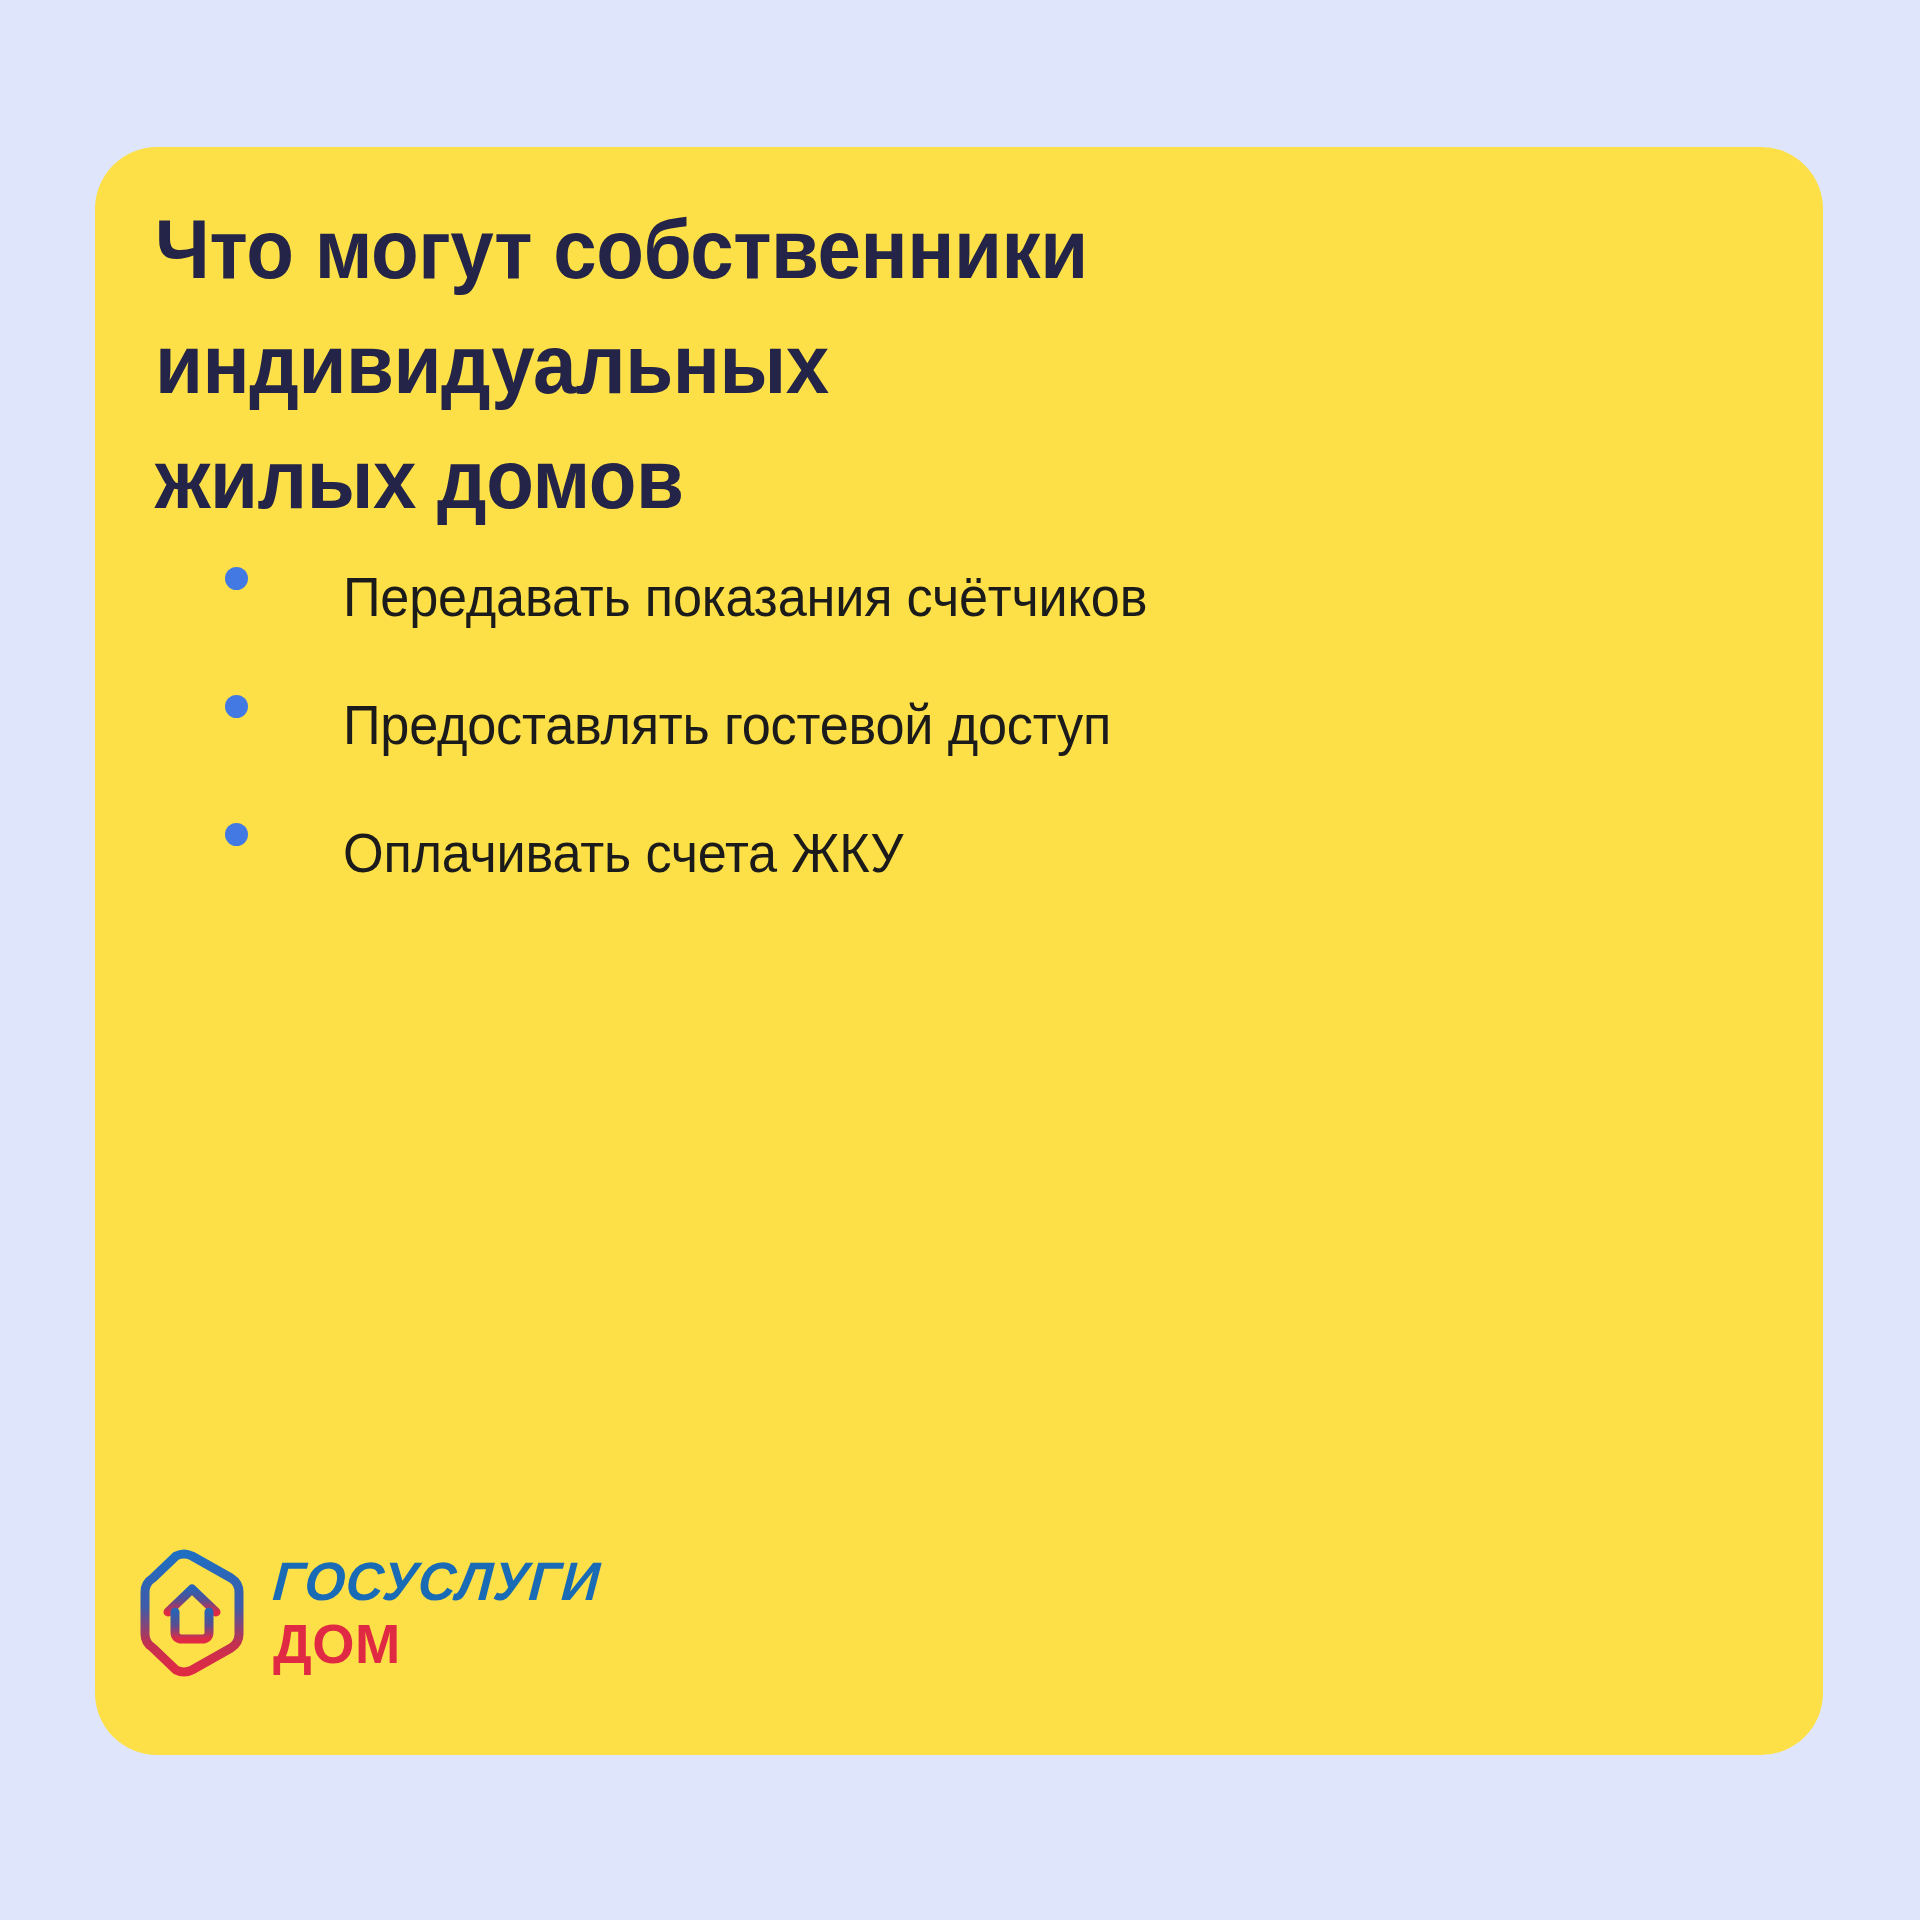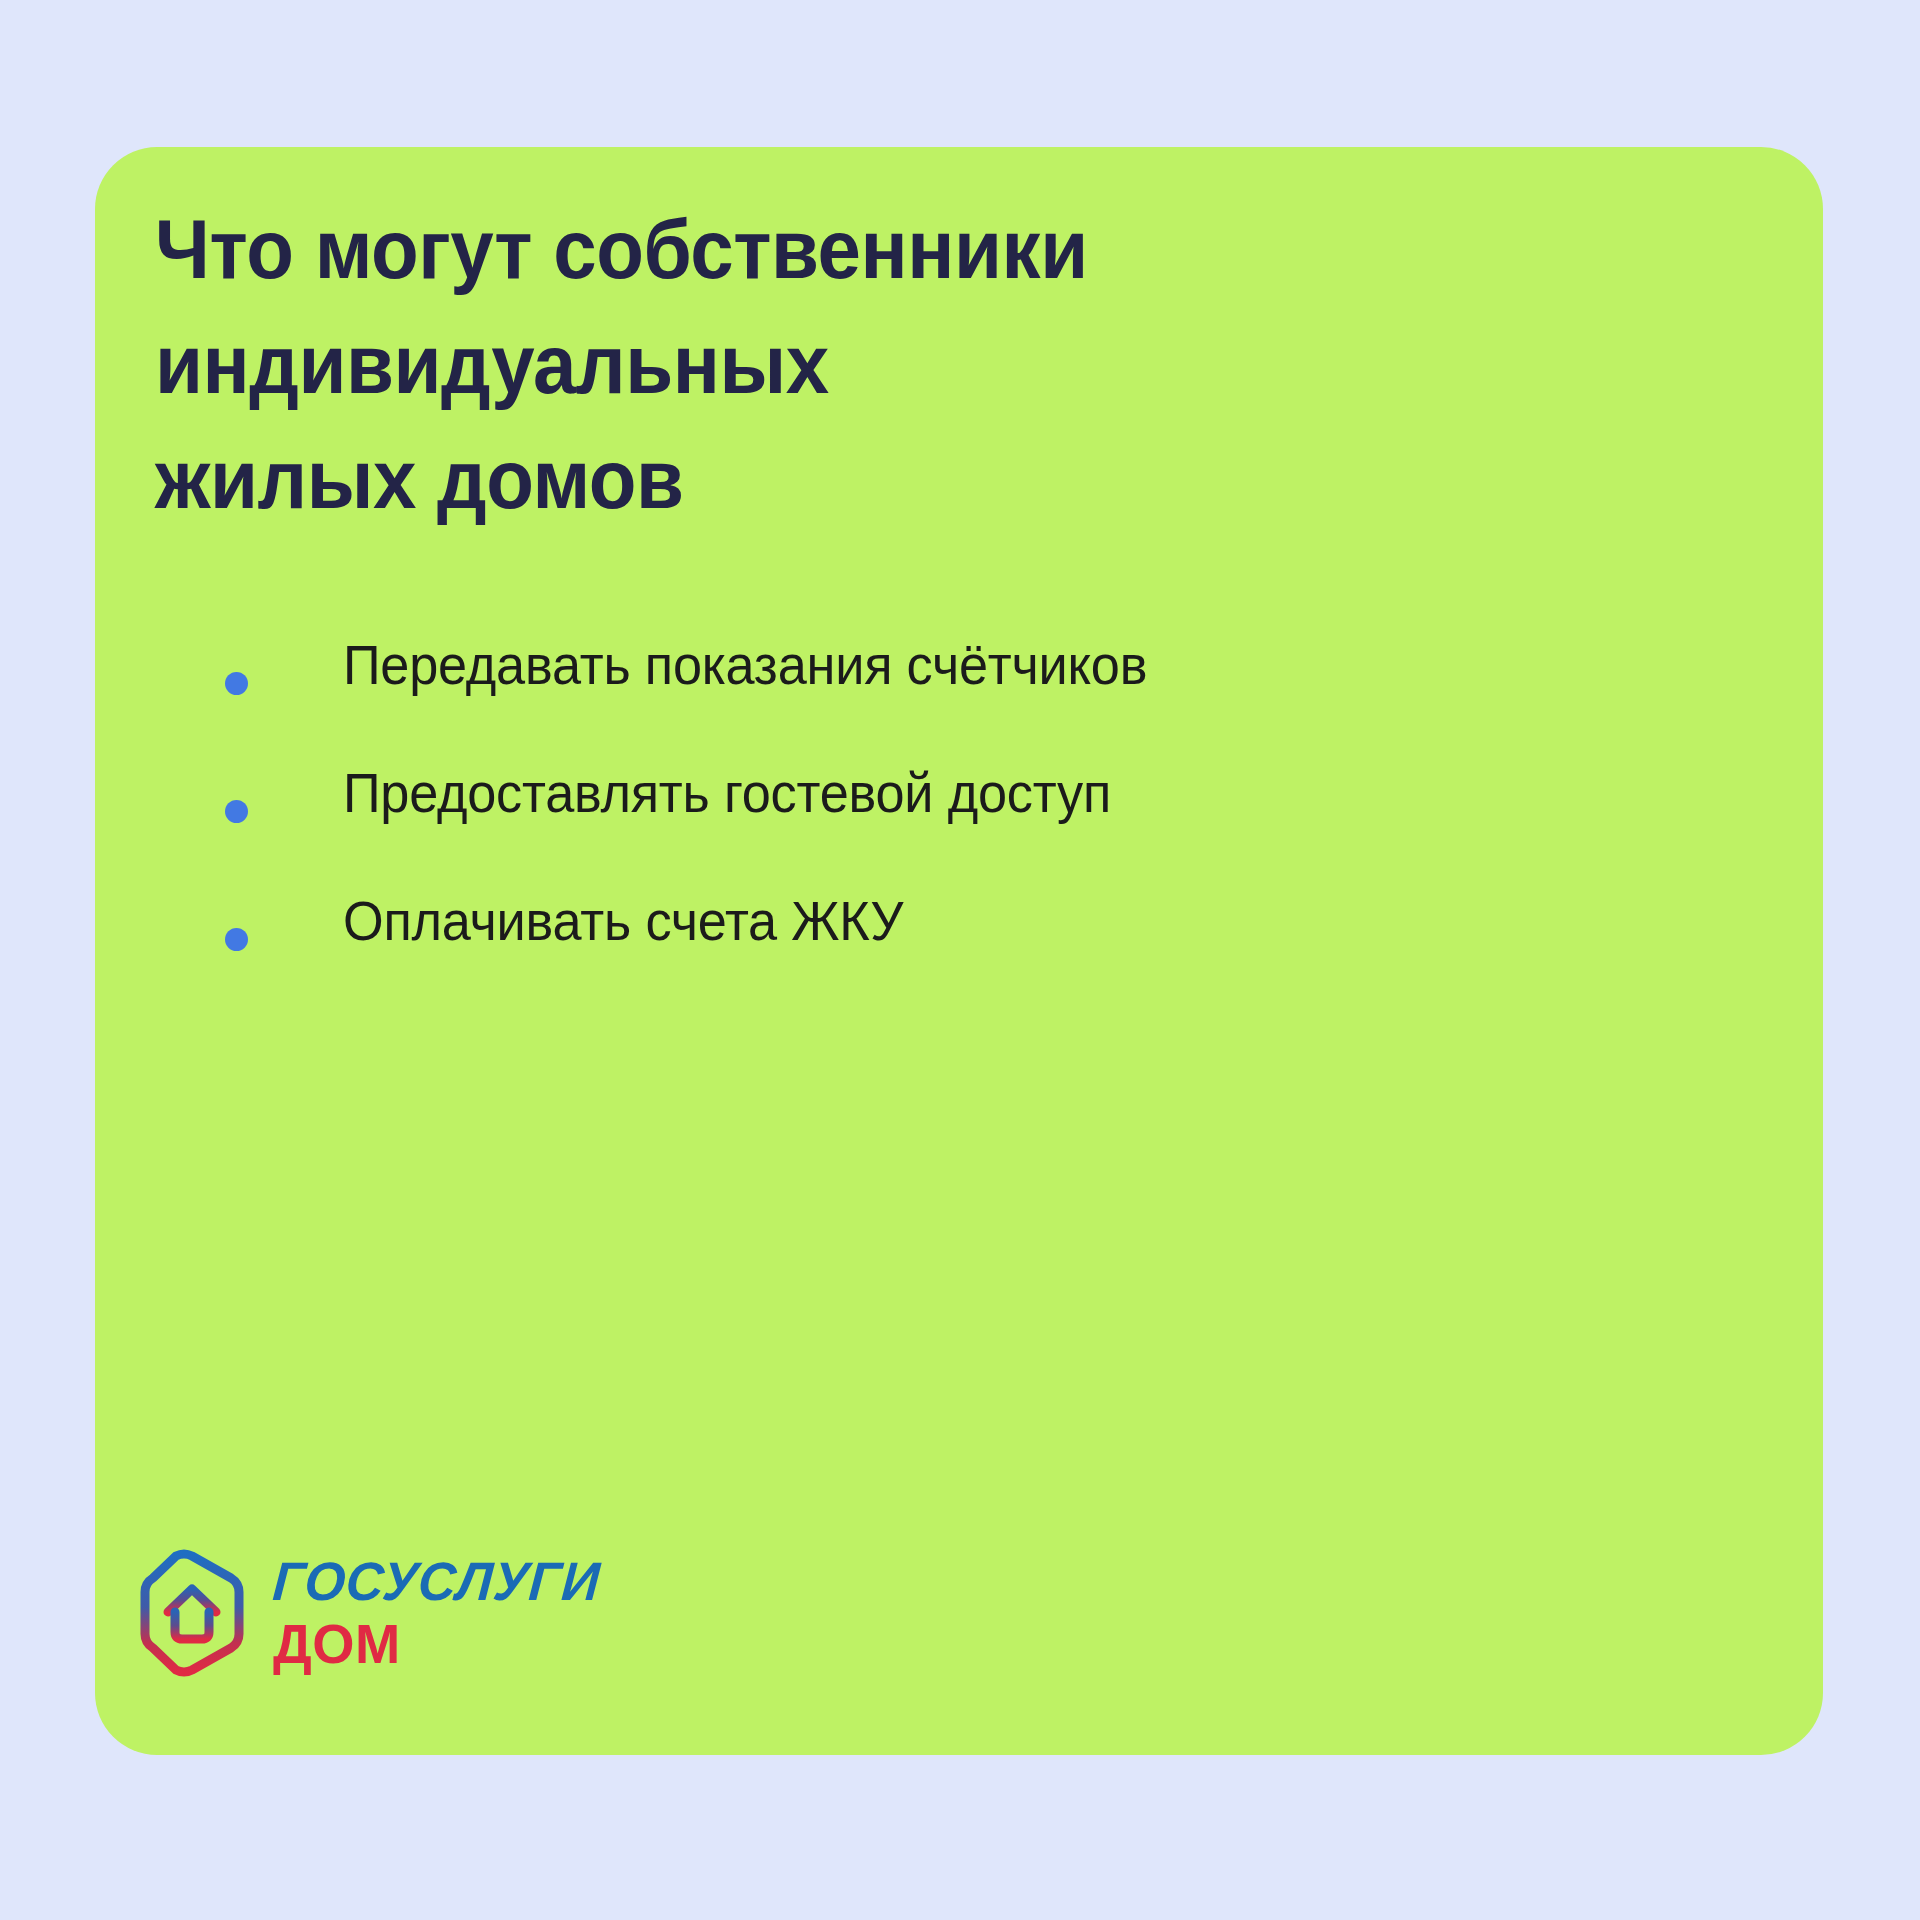--- a/index.html
+++ b/index.html
@@ -23,21 +23,21 @@
     box-sizing: border-box;
   }
 
   
   .card {
     position: absolute;
     left: 95px;
     top: 147px;
     width: 1728px;
     height: 1608px;
-    background: #bef264;
+    background: #fde047;
     border-radius: 62px;
     box-sizing: border-box;
     padding: 0;
   }
 
   
   .headline {
     position: absolute;
     left: 60px;
     top: 45px;
@@ -60,21 +60,21 @@
     left: 38px;
     top: 420px;
     width: 1500px;
     margin: 0;
     padding: 0;
     list-style: none;
   }
 
   .bullet-item {
     display: flex;
-    align-items: flex-end;
+    align-items: flex-start;
     height: 128px;
     margin: 0;
     padding: 0;
   }
 
   .bullet-dot {
     flex: 0 0 auto;
     width: 23px;
     height: 23px;
     margin-left: 92px;

